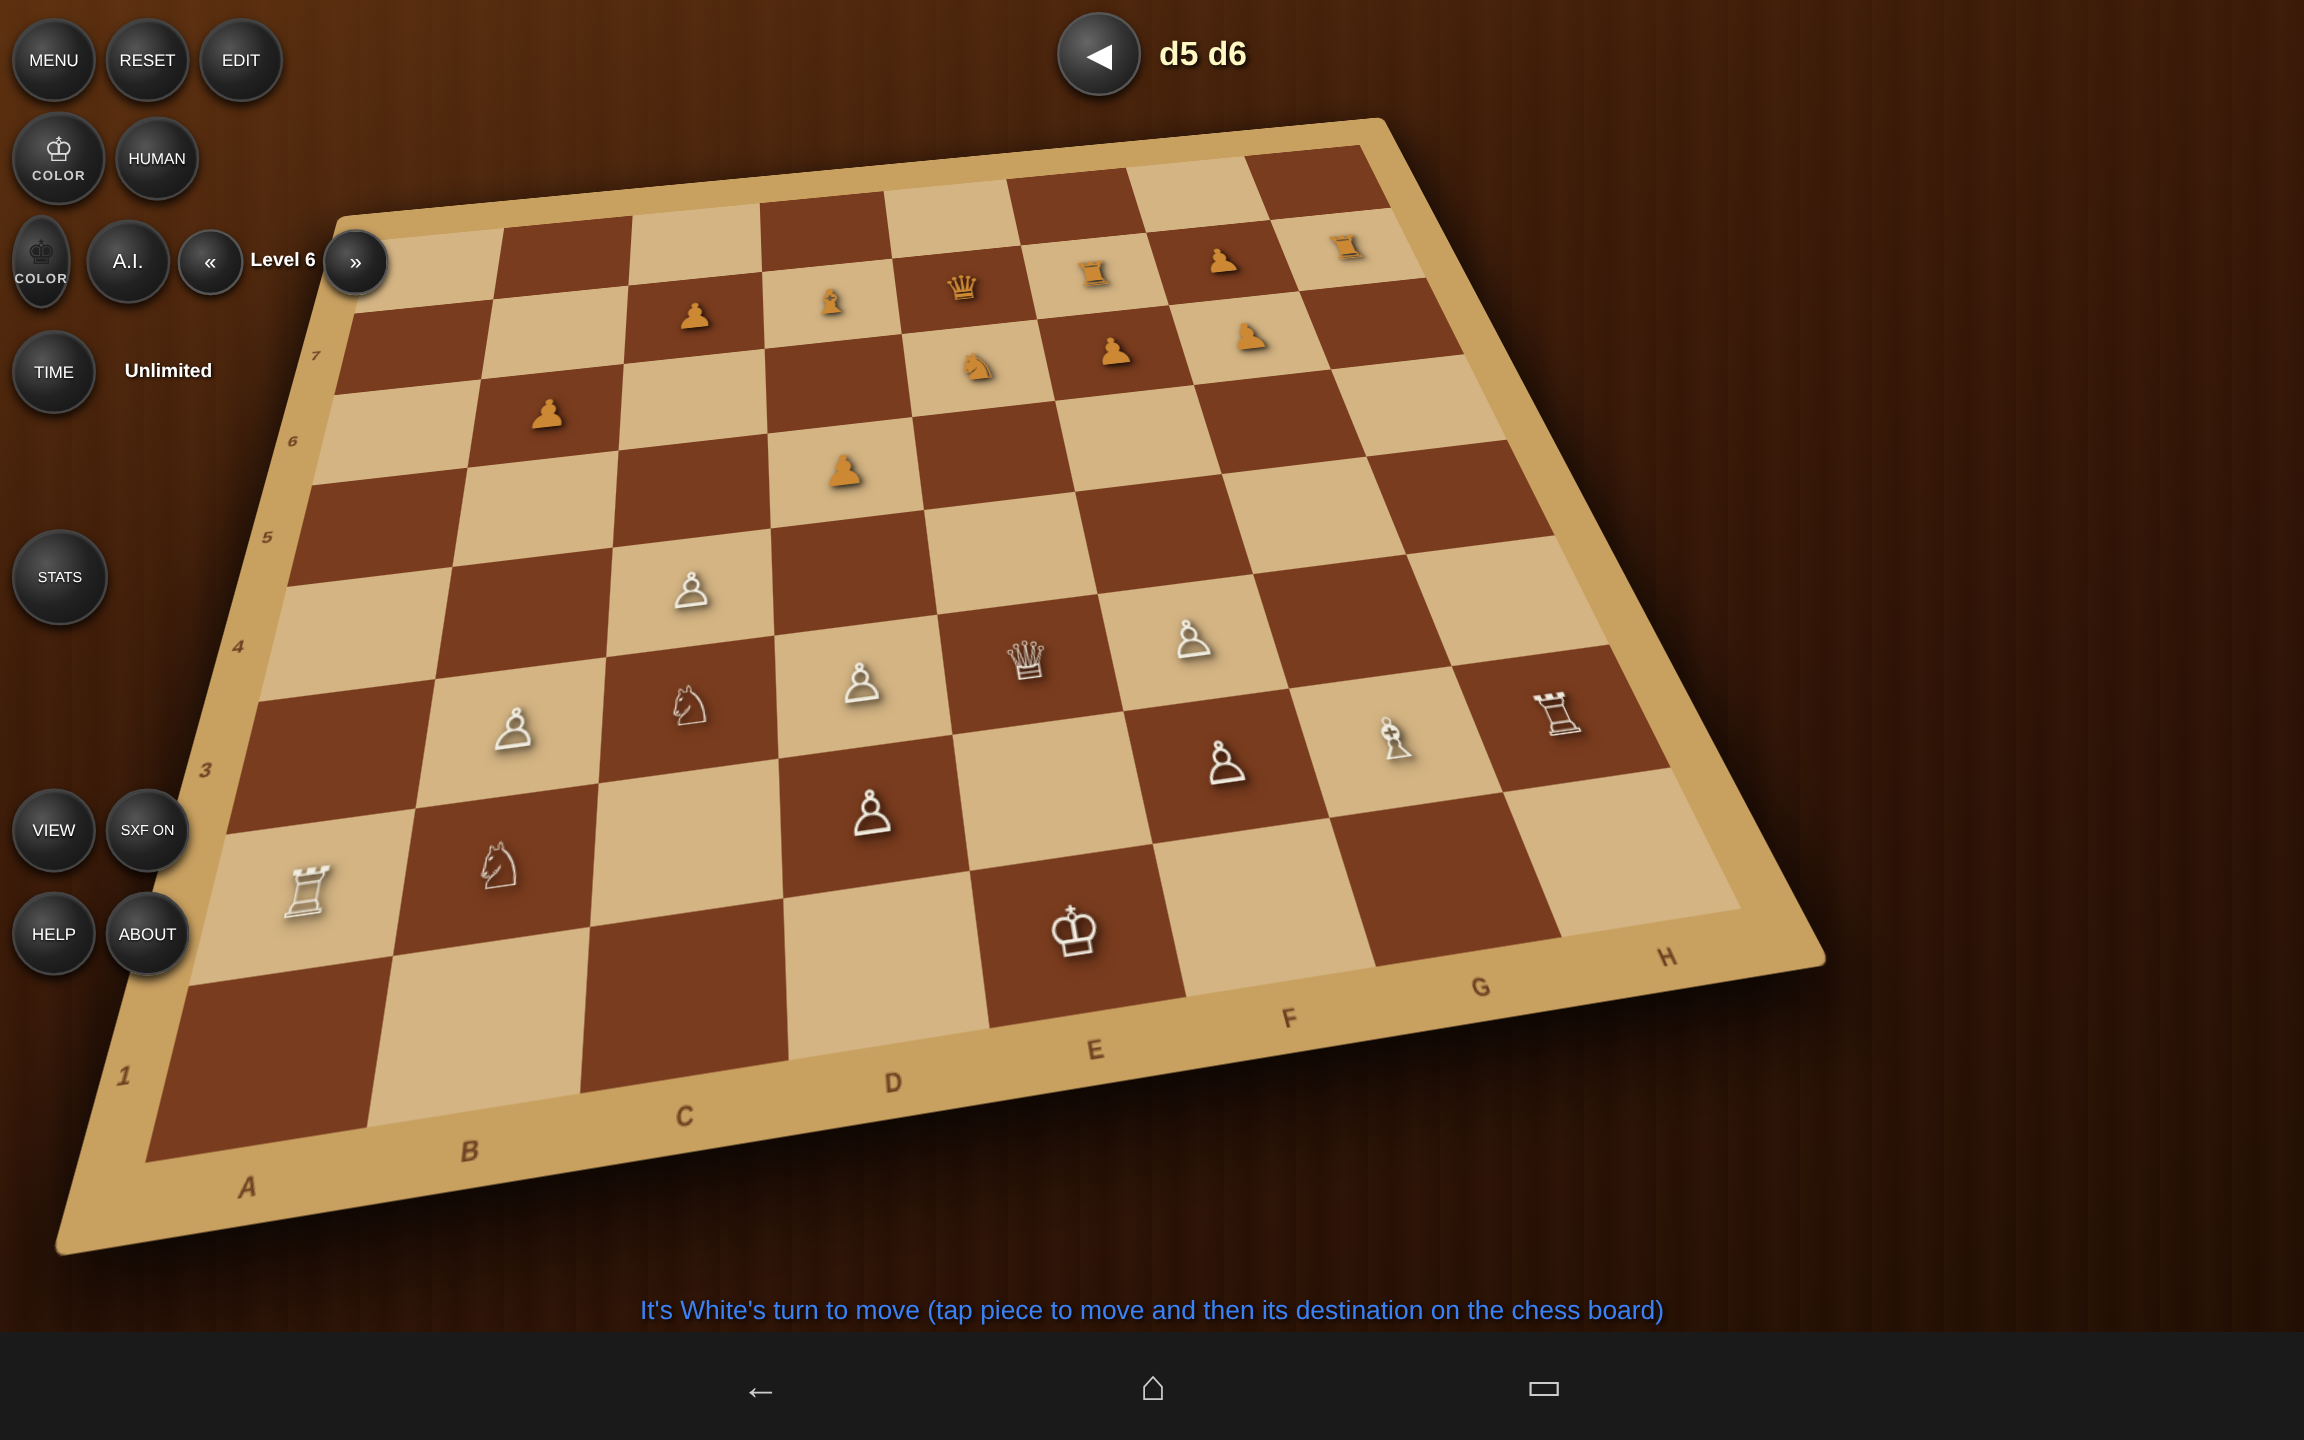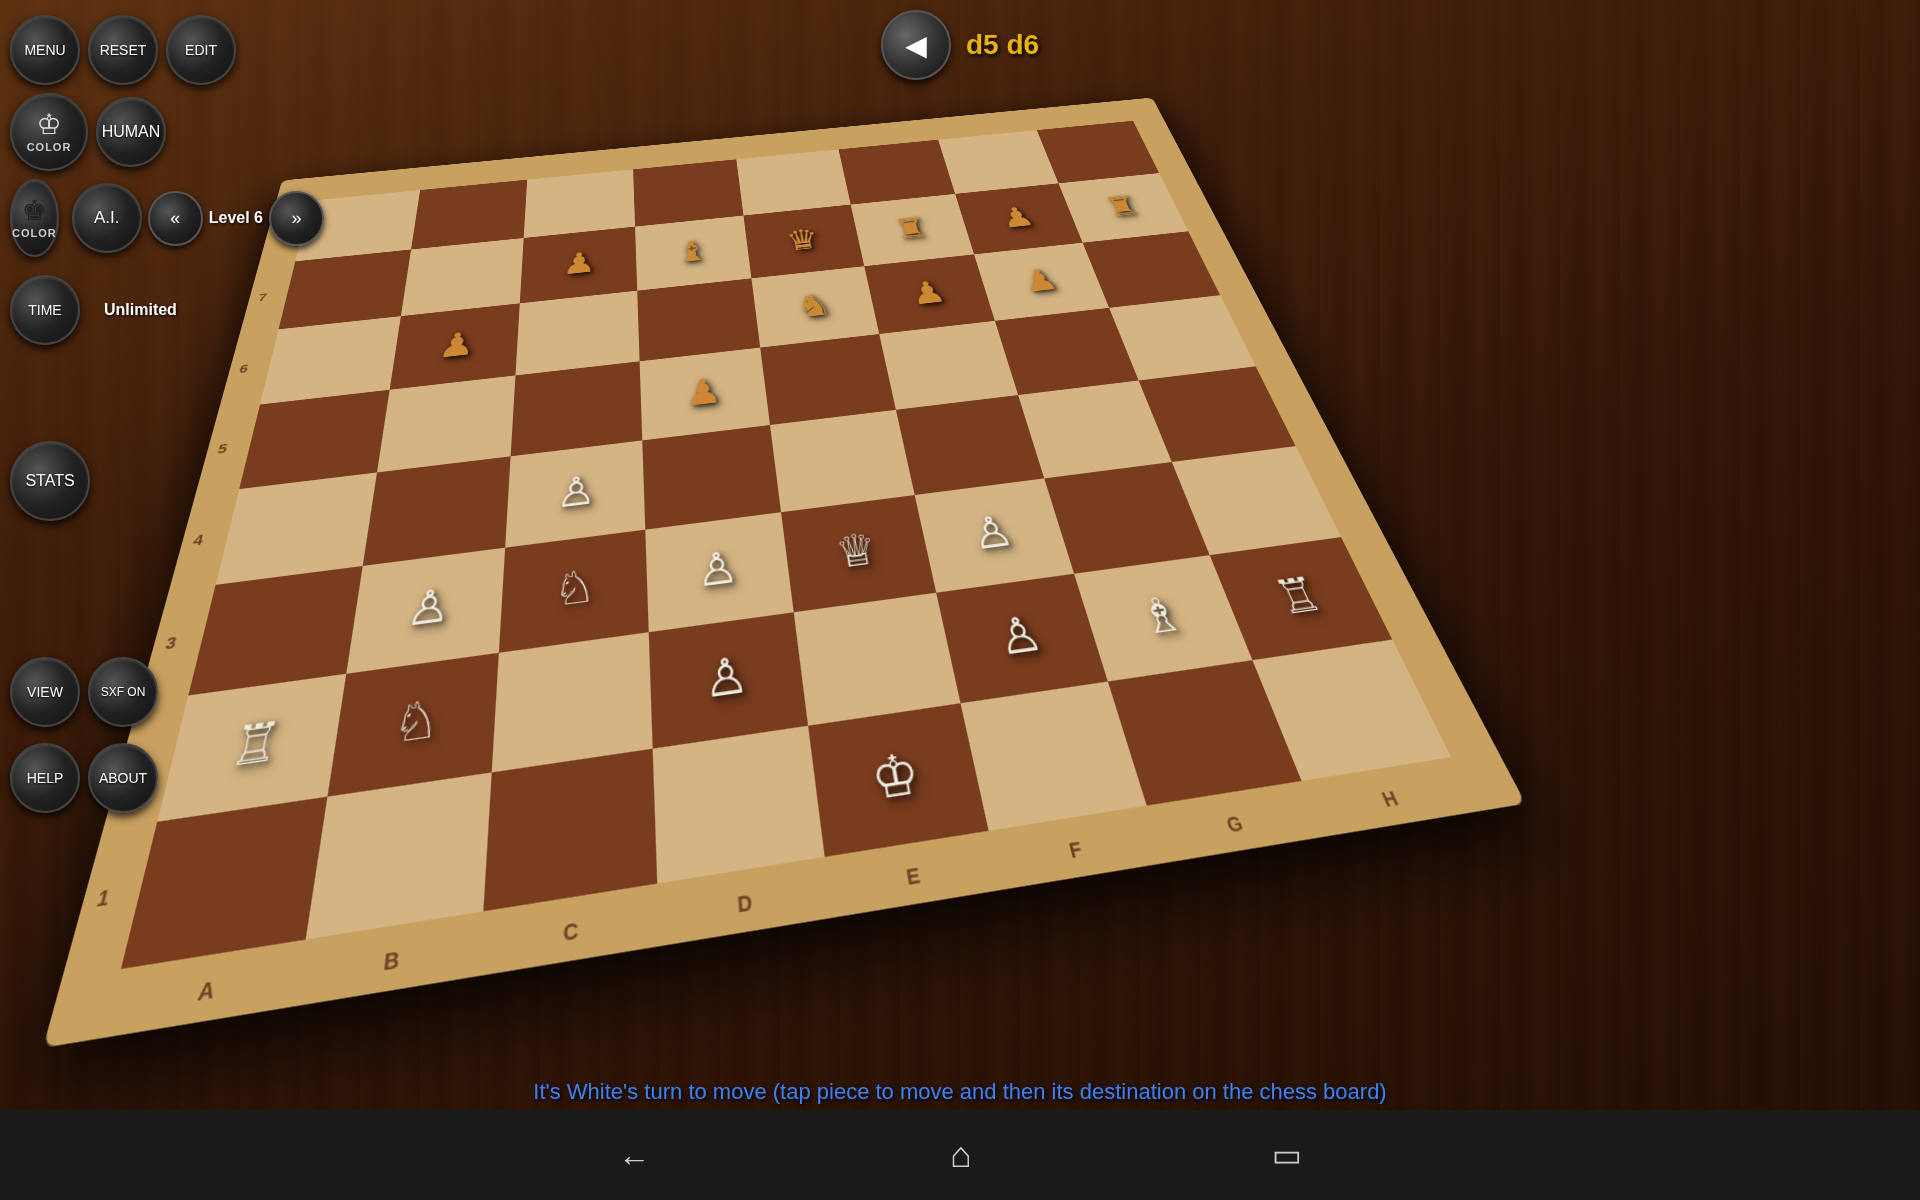--- a/index.html
+++ b/index.html
@@ -67,21 +67,21 @@
       cursor: pointer;
       display: flex;
       align-items: center;
       justify-content: center;
       text-shadow: 0 1px 2px #000;
       box-shadow: 0 4px 8px rgba(0,0,0,0.8), inset 0 1px 2px rgba(255,255,255,0.15);
       flex-shrink: 0;
     }
 
     .btn-sm { width: 70px; height: 70px; font-size: 14px; }
-    .btn-md { width: 80px; height: 80px; font-size: 16px; }
+    .btn-md { width: 80px; height: 80px; font-size: 12px; }
 
     
     .label-text {
       color: #fff;
       font-size: 16px;
       font-weight: bold;
       text-shadow: 1px 1px 3px #000;
       white-space: nowrap;
     }
 
@@ -225,21 +225,21 @@
       color: #fff;
       font-size: 28px;
       cursor: pointer;
       display: flex;
       align-items: center;
       justify-content: center;
       box-shadow: 0 4px 8px rgba(0,0,0,0.8);
     }
 
     .move-notation {
-      color: #eab308;
+      color: #fef9c3;
       font-size: 28px;
       font-weight: bold;
       text-shadow: 2px 2px 4px #000;
     }
 
     
     .bottom-message {
       position: absolute;
       bottom: 95px;
       left: 0;
@@ -322,21 +322,21 @@
     <button class="dark-btn btn-sm">MENU</button>
     <button class="dark-btn btn-sm">RESET</button>
     <button class="dark-btn btn-sm">EDIT</button>
   </div>
 
   <div class="btn-row">
     <div class="color-btn">
       <span class="piece-icon" style="color:#ddd;">♔</span>
       <span class="btn-label">COLOR</span>
     </div>
-    <button class="dark-btn btn-sm" style="font-size:16px;">HUMAN</button>
+    <button class="dark-btn btn-sm" style="font-size:13px;">HUMAN</button>
   </div>
 
   <div class="btn-row">
     <div class="color-btn">
       <span class="piece-icon" style="color:#222;">♚</span>
       <span class="btn-label">COLOR</span>
     </div>
     <div class="ai-row">
       <button class="dark-btn btn-sm" style="font-size:17px;">A.I.</button>
       <button class="nav-btn">«</button>

